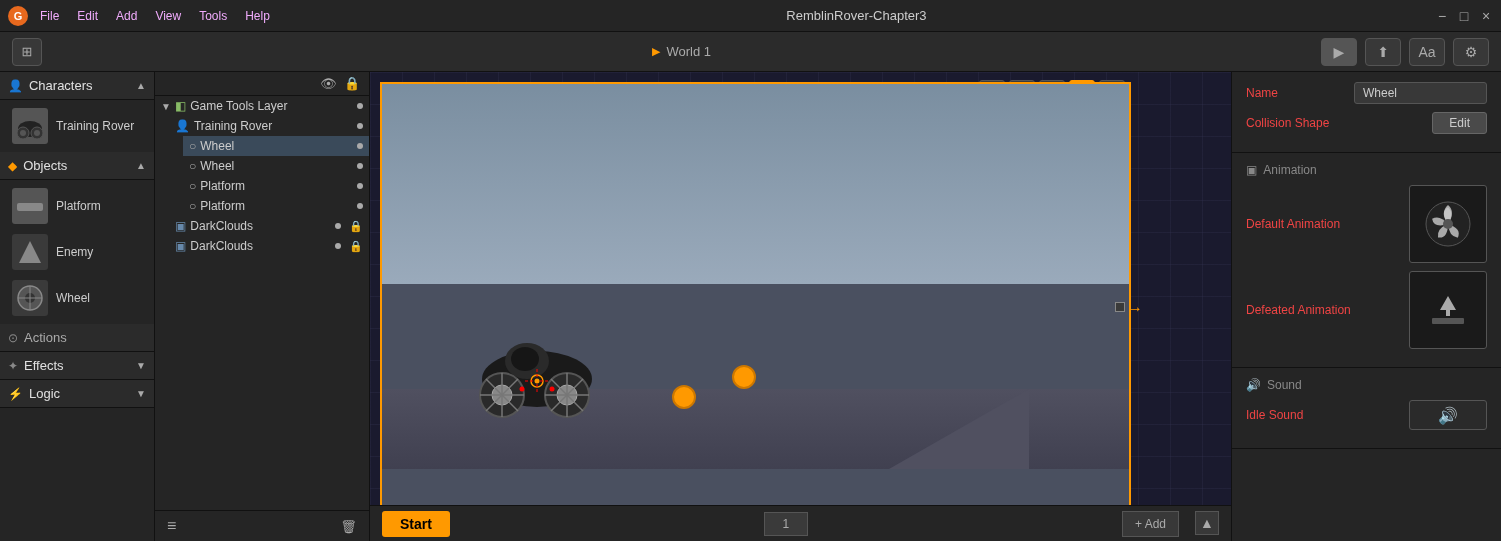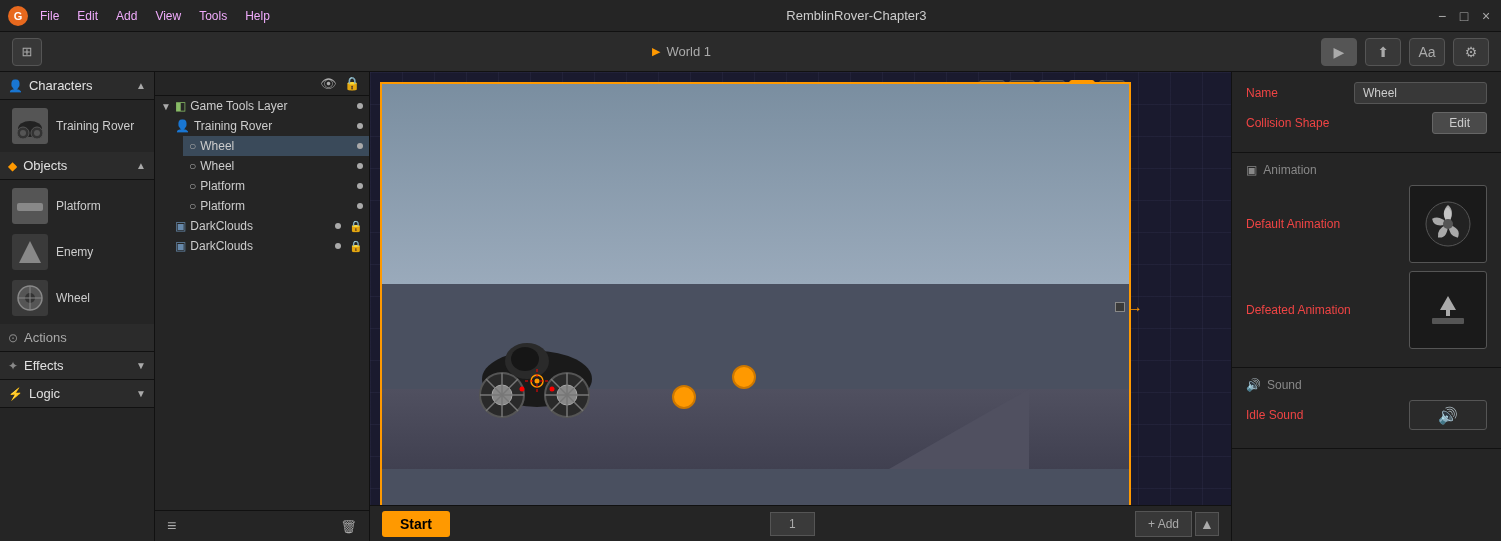--- a/index.html
+++ b/index.html
@@ -292,21 +292,21 @@
     }
     .add-btn {
       background: #383838;
       color: #aaa;
       border: 1px solid #555;
       padding: 5px 12px;
       font-size: 12px;
       cursor: pointer;
       display: flex; align-items: center; gap: 4px;
     }
-    .canvas-bottom-right { display: flex; gap: 3px; align-items: center; }
+    .canvas-bottom-right { display: flex; gap: 16px; align-items: flex-start; }
     .scroll-up-btn {
       width: 24px; height: 24px;
       background: #383838;
       border: 1px solid #555;
       color: #aaa;
       display: flex; align-items: center; justify-content: center;
       cursor: pointer; font-size: 14px;
     }
 
     

